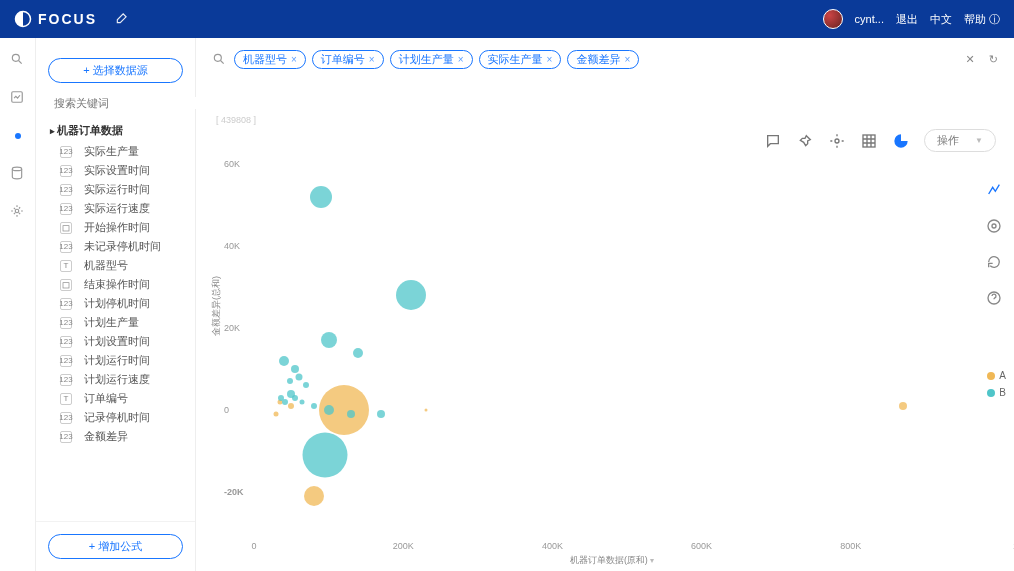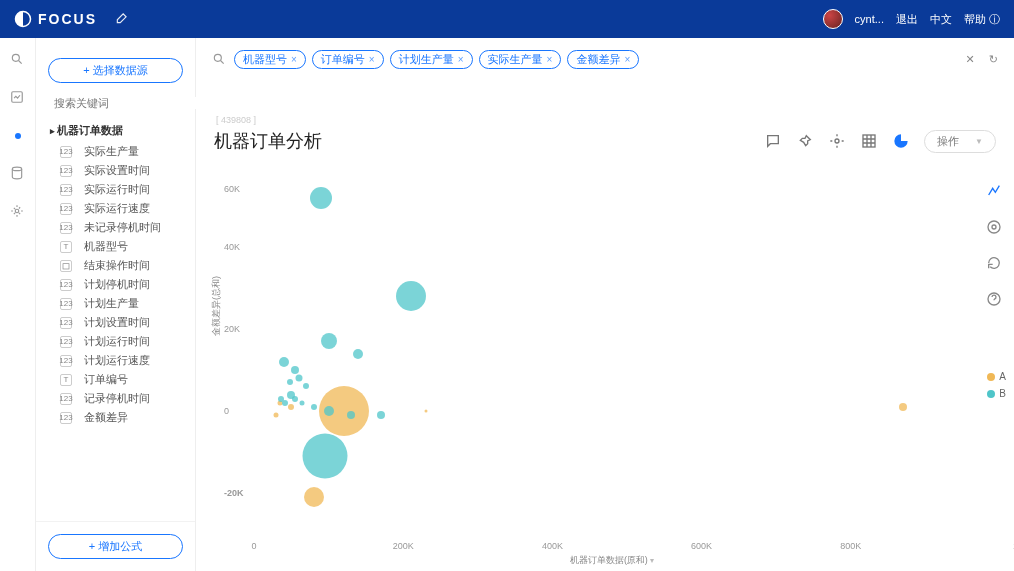--- a/index.html
+++ b/index.html
@@ -134,20 +134,30 @@
           </div>
           <div class="tree-item">
             <span class="ti-icon" style="font-size:8px;border:1px solid #ccc;border-radius:2px;padding:0 1px;">123</span>
             <span>实际运行时间</span>
           </div>
           <div class="tree-item">
             <span class="ti-icon" style="font-size:8px;border:1px solid #ccc;border-radius:2px;padding:0 1px;">123</span>
             <span>实际运行速度</span>
           </div>
           <div class="tree-item">
+            <span class="ti-icon" style="font-size:8px;border:1px solid #ccc;border-radius:2px;padding:0 1px;">
+              <svg width="10" height="10" viewBox="0 0 24 24" fill="none" stroke="currentColor" stroke-width="2">
+                <rect x="3" y="5" width="18" height="16" rx="2/">
+                  <path d="M3 9h18M8 3v4M16 3v4"></path>
+                </rect>
+              </svg>
+            </span>
+            <span>开始操作时间</span>
+          </div>
+          <div class="tree-item">
             <span class="ti-icon" style="font-size:8px;border:1px solid #ccc;border-radius:2px;padding:0 1px;">123</span>
             <span>未记录停机时间</span>
           </div>
           <div class="tree-item">
             <span class="ti-icon" style="font-size:8px;border:1px solid #ccc;border-radius:2px;padding:0 1px;">T</span>
             <span>机器型号</span>
           </div>
           <div class="tree-item">
             <span class="ti-icon" style="font-size:8px;border:1px solid #ccc;border-radius:2px;padding:0 1px;">
               <svg width="10" height="10" viewBox="0 0 24 24" fill="none" stroke="currentColor" stroke-width="2">
@@ -225,21 +235,20 @@
             <span class="x">×</span>
           </span>
         </div>
       <div class="q-actions">
         <span>✕</span>
         <span>↻</span>
       </div>
     </div>
     <div class="breadcrumb">[ 439808 ]</div>
     <div class="title-row">
-      <div class="title">机器订单分析</div>
       <div class="tool-row">
         <span class="ic">
             <svg width="16" height="16" viewBox="0 0 24 24" fill="none" stroke="currentColor" stroke-width="2">
               <path d="M4 4h16v12H8l-4 4V4z"></path>
             </svg>
           </span>
         <span class="ic">
             <svg width="16" height="16" viewBox="0 0 24 24" fill="none" stroke="currentColor" stroke-width="2">
               <path d="m14 4 6 6-4 2v4l-3 3-3-5-5-3 3-3h4l2-4z"></path>
             </svg>
@@ -298,21 +307,21 @@
             <div class="bub sB" style="left: 126.82px; top: 250.1px; width: 8px; height: 8px;"></div>
             <div class="bub sB" style="left: 70.87px; top: 291.1px; width: 45px; height: 45px;"></div>
           </div>
         <div class="ylabel">金额差异(总和)</div>
         <div class="xlabel">机器订单数据(原和)</div>
       <div class="ytick" style="top: 410px;">-40K</div>
           <div class="ytick" style="top: 328px; font-weight: bold;">-20K</div>
           <div class="ytick" style="top: 246px;">0</div>
           <div class="ytick" style="top: 164px;">20K</div>
           <div class="ytick" style="top: 82px;">40K</div>
-          <div class="ytick" style="top: 0px; margin-top: 24px;">60K</div>
+          <div class="ytick" style="top: 0px;">60K</div>
           <div class="xtick" style="left: 40px;">0</div>
           <div class="xtick" style="left: 189.2px;">200K</div>
           <div class="xtick" style="left: 338.4px;">400K</div>
           <div class="xtick" style="left: 487.6px;">600K</div>
           <div class="xtick" style="left: 636.8px;">800K</div>
           <div class="xtick" style="left: 786px; margin-left: 26px;">1000K</div>
         </div>
       <div class="legend">
         <div class="lg">
             <span class="dot" style="background:#f0b856"></span>

